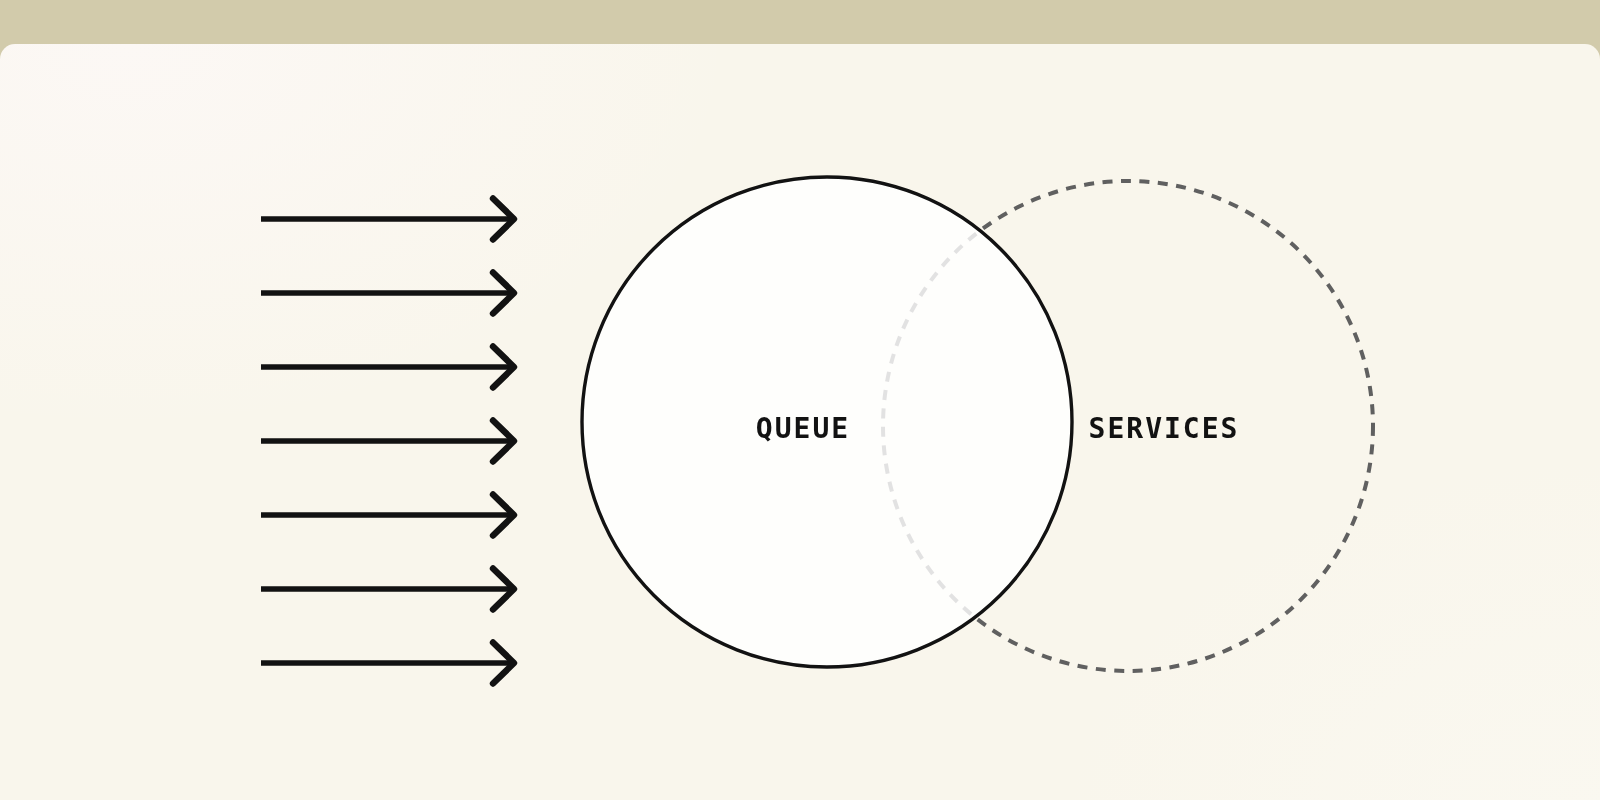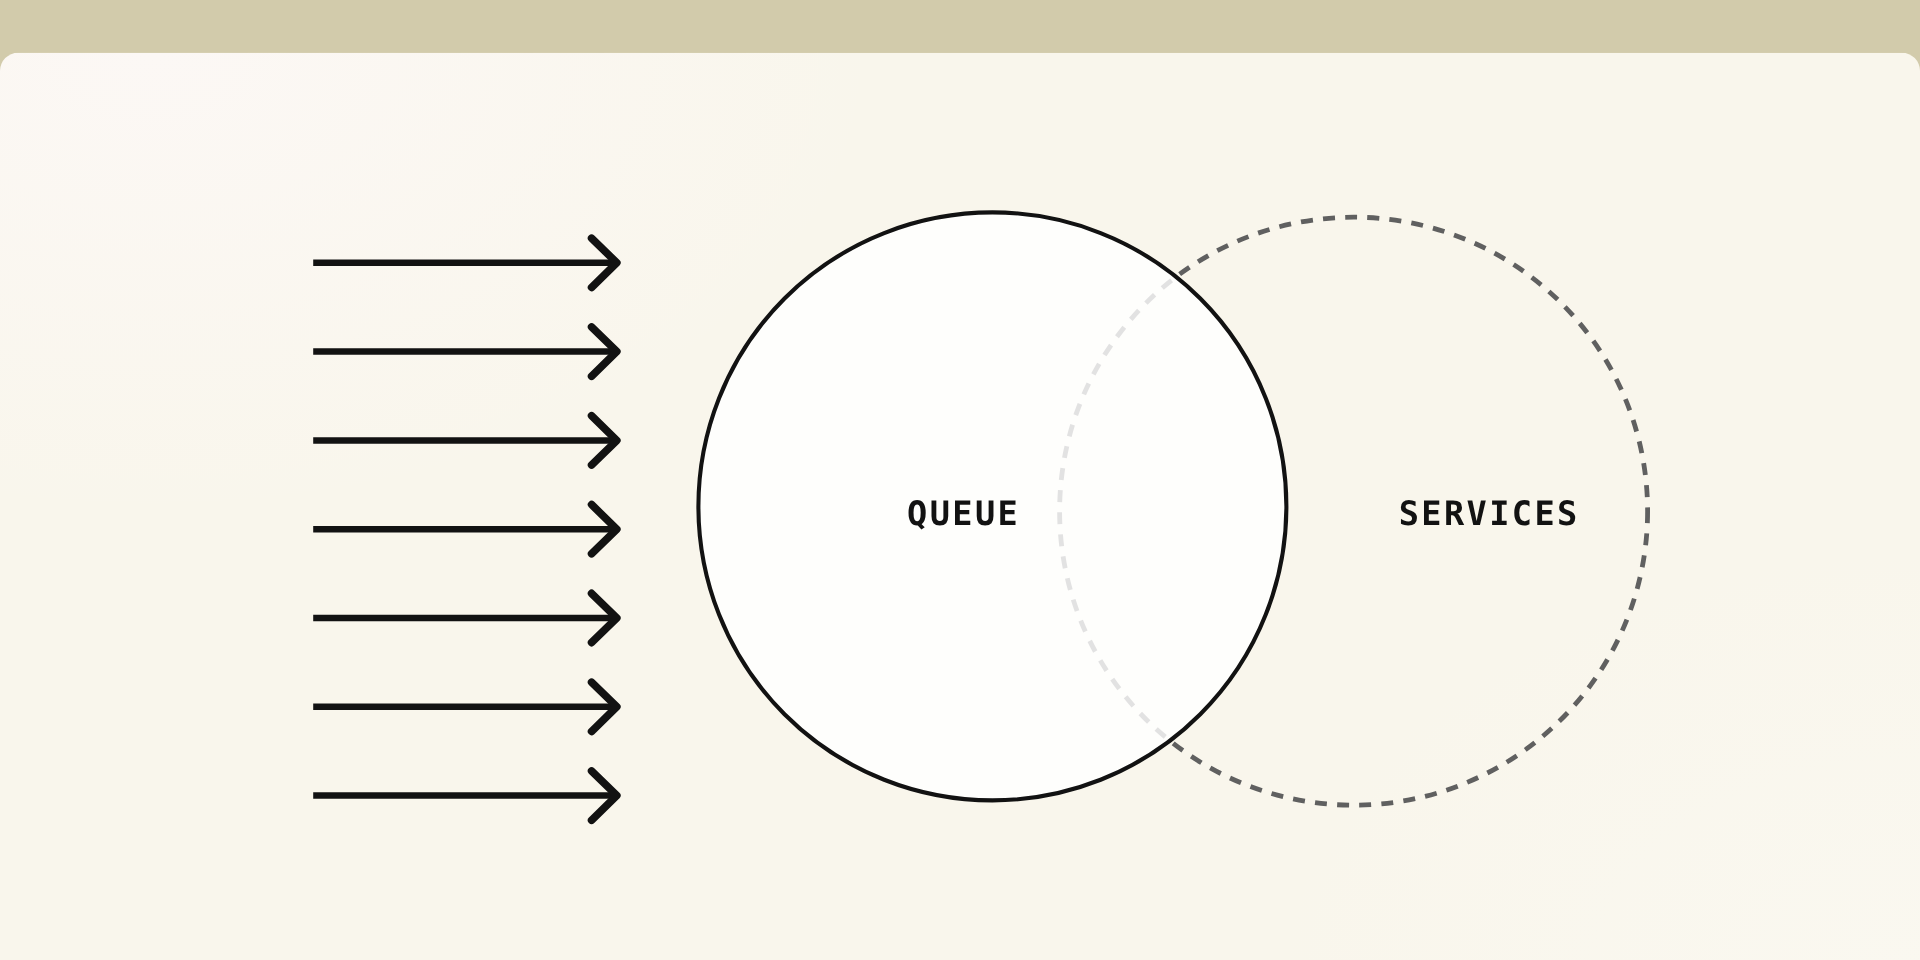--- a/index.html
+++ b/index.html
@@ -60,21 +60,21 @@
   .node-label{
     position:absolute;
     transform:translate(-50%,-50%);
     font-weight:700;
     font-size:28px;
     letter-spacing:2px;
     color:var(--stroke-dark);
     white-space:nowrap;
   }
   #queue-label{left:803px;top:384px;}
-  #services-label{left:1241px;top:384px;}
+  #services-label{left:1164px;top:384px;}
 </style>
 </head>
 <body>
 
 <div class="stage">
 
   <div class="dots dots-tl"></div>
   <div class="dots dots-br"></div>
 
   <svg class="diagram" width="1600" height="800" viewBox="0 0 1600 800">

